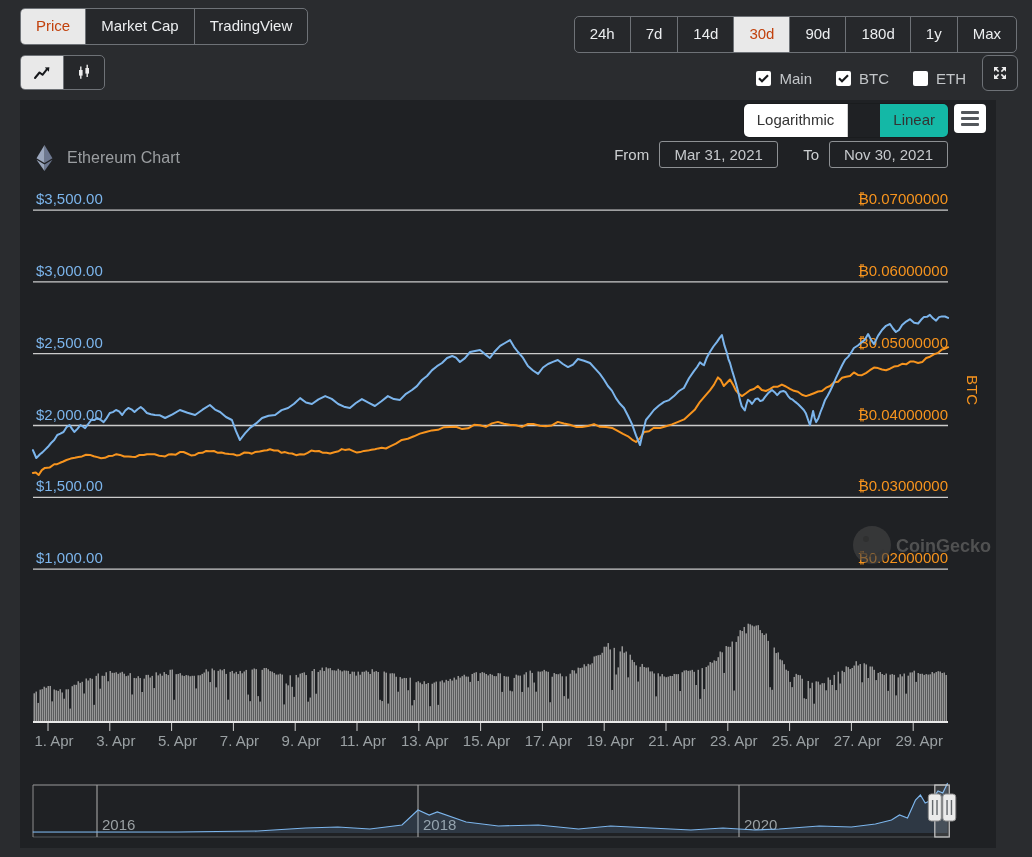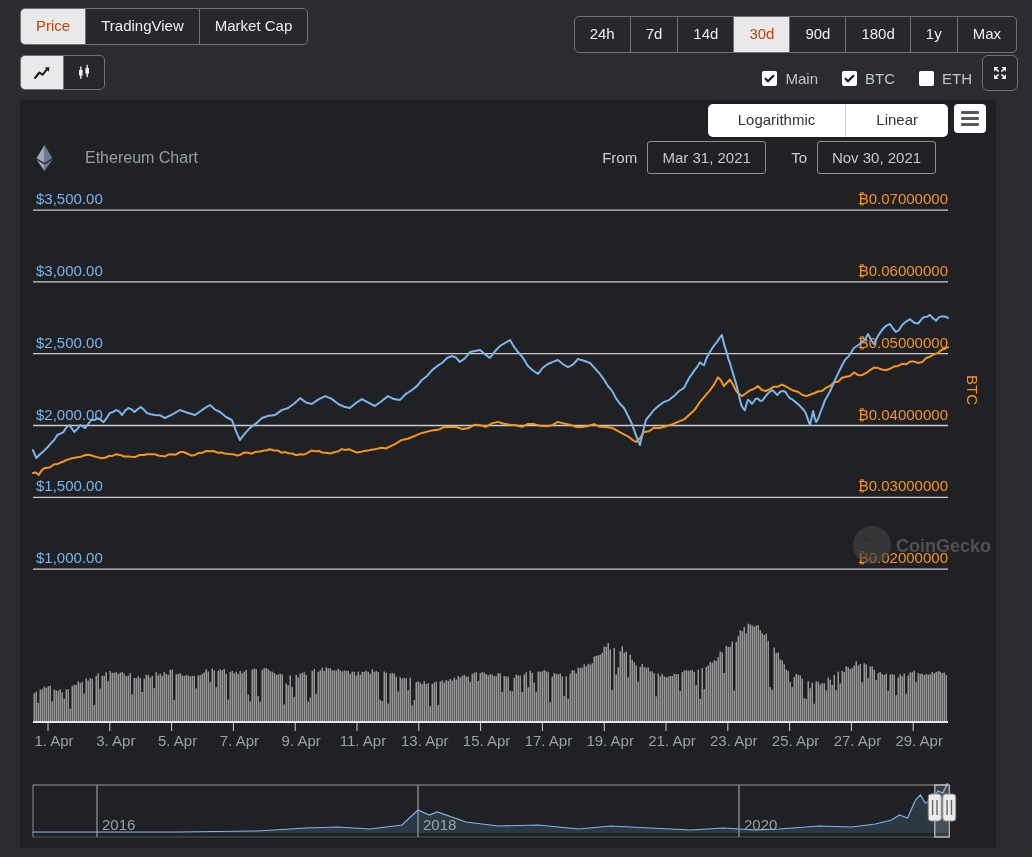--- a/index.html
+++ b/index.html
@@ -28,46 +28,46 @@
   .overlays { display:flex; align-items:center; gap:20px; }
   .cb-item { display:flex; align-items:center; gap:8px; color:#c3c6c9; font-size:15px; cursor:pointer; }
   .cb-box { width:15px; height:15px; background:#fff; border-radius:2px; display:flex; align-items:center; justify-content:center; flex:0 0 auto; }
   .fullscreen-btn {
     width:36px; height:36px; background:#26282b;
     border:1px solid #6e7277; border-radius:6px;
     display:flex; align-items:center; justify-content:center; cursor:pointer;
   }
   .panel { left:20px; top:100px; width:976px; height:748px; background:#1f2124; }
   .scale-group { top:4px; right:48px; display:inline-flex; border-radius:5px; overflow:hidden; box-shadow:0 0 0 1px rgba(0,0,0,.15); }
-  .scale-btn { font-size:15px; padding:8px 30px; background:#ffffff; color:#333; border:none; border-right:1px solid #cfcfcf; cursor:pointer; line-height:1.1; }
+  .scale-btn { font-size:15px; padding:8px 13px; background:#ffffff; color:#333; border:none; border-right:1px solid #cfcfcf; cursor:pointer; line-height:1.1; }
   .scale-btn:last-child { border-right:none; }
-  .scale-btn.active { background:#ffffff; }
+  .scale-btn.active { background:#14b8a6;margin-left:32px; }
   .menu-btn {
     top:4px; right:10px; width:32px; height:29px; background:#fff; border:none; border-radius:4px;
     display:flex; flex-direction:column; gap:3px; justify-content:center; align-items:center; cursor:pointer;
   }
   .menu-btn .bar { width:18px; height:3px; background:#54585c; border-radius:1px; }
-  .chart-title { left:16px; top:45px; display:flex; align-items:center; gap:32px; color:#9b9ea1; font-size:16px; }
-  .date-range { top:41px; right:60px; display:flex; align-items:center; color:#cdd0d2; font-size:15px; gap:10px;text-align:right; }
+  .chart-title { left:16px; top:45px; display:flex; align-items:center; gap:14px; color:#9b9ea1; font-size:16px; }
+  .date-range { top:41px; right:48px; display:flex; align-items:center; color:#cdd0d2; font-size:15px; gap:10px;text-align:right; }
   .date-input {
     border:1px solid #8d9093; border-radius:3px; color:#c6c9cc; font-size:15px;
-    width:119px; height:33px; display:flex; align-items:center; justify-content:center; cursor:pointer;
+    width:119px; height:27px; display:flex; align-items:center; justify-content:center; cursor:pointer;
   }
   #chart-svg { position:absolute; left:0; top:0; z-index:0; }
   .panel > .abs, .panel > .chart-title, .panel > .date-range, .panel > .scale-group, .panel > .menu-btn { z-index:2; }
   .scale-group, .menu-btn, .chart-title, .date-range { position:absolute; }
   svg text { font-family:"Liberation Sans", sans-serif; }
 </style>
 </head>
 <body>
 
 <div class="abs btn-group" style="left:20px; top:8px;" id="view-tabs">
     <button class="btn active">Price</button>
+    <button class="btn">Market Cap</button>
     <button class="btn">TradingView</button>
-    <button class="btn">Market Cap</button>
   </div>
 
 <div class="abs btn-group" style="right:15px; top:16px;" id="range-buttons">
     <button class="btn">24h</button>
     <button class="btn">7d</button>
     <button class="btn">14d</button>
     <button class="btn active">30d</button>
     <button class="btn">90d</button>
     <button class="btn">180d</button>
     <button class="btn">1y</button>
@@ -88,21 +88,21 @@
         <svg width="16" height="17" viewBox="0 0 16 17">
           <line x1="4.8" y1="2.6" x2="4.8" y2="14.8" stroke="#ececec" stroke-width="1.4"></line>
           <rect x="3" y="6" width="3.6" height="5.6" fill="#ececec"></rect>
           <line x1="11.2" y1="0.8" x2="11.2" y2="13" stroke="#ececec" stroke-width="1.4"></line>
           <rect x="9.4" y="4" width="3.6" height="5.6" fill="#ececec"></rect>
         </svg>
       </span>
     </button>
   </div>
 
-<div class="abs overlays" style="right:60px; top:70px;gap:24px;" id="overlay-checkboxes">
+<div class="abs overlays" style="right:66px; top:70px;gap:24px;" id="overlay-checkboxes">
     <div class="cb-item">
       <span class="cb-box">
         <svg width="11" height="9" viewBox="0 0 11 9">
           <path d="M1 4.3 L4 7.2 L10 1.2" fill="none" stroke="#17191c" stroke-width="2.2"></path>
         </svg>
       </span>
       <span>Main</span>
     </div>
     <div class="cb-item">
       <span class="cb-box">

